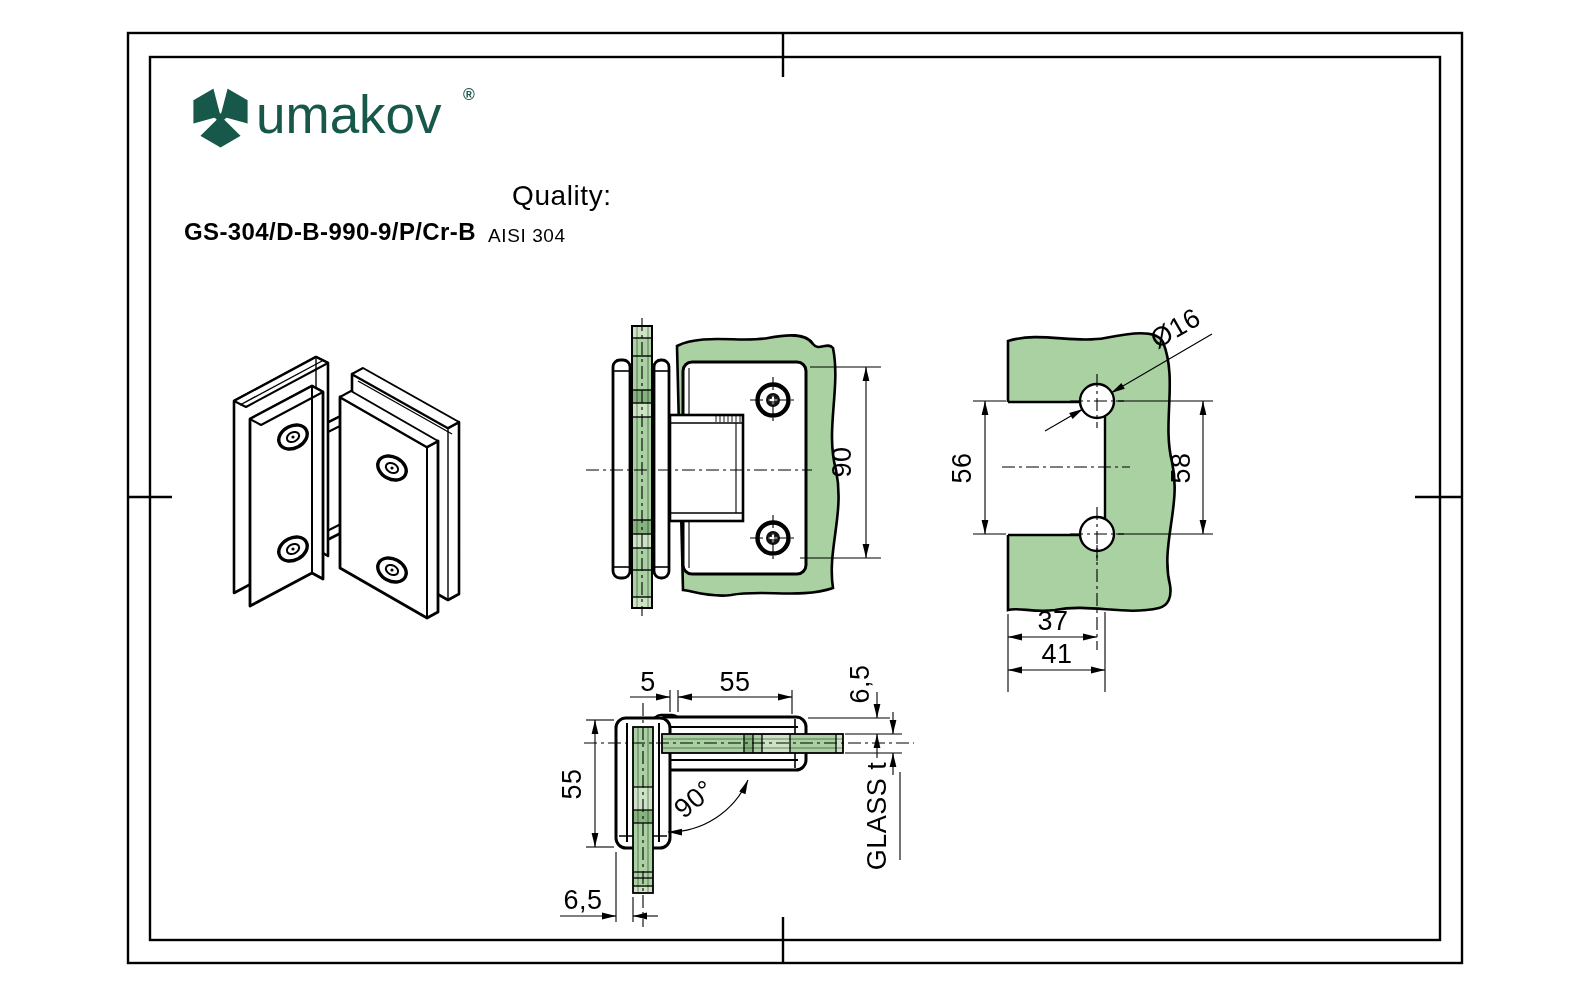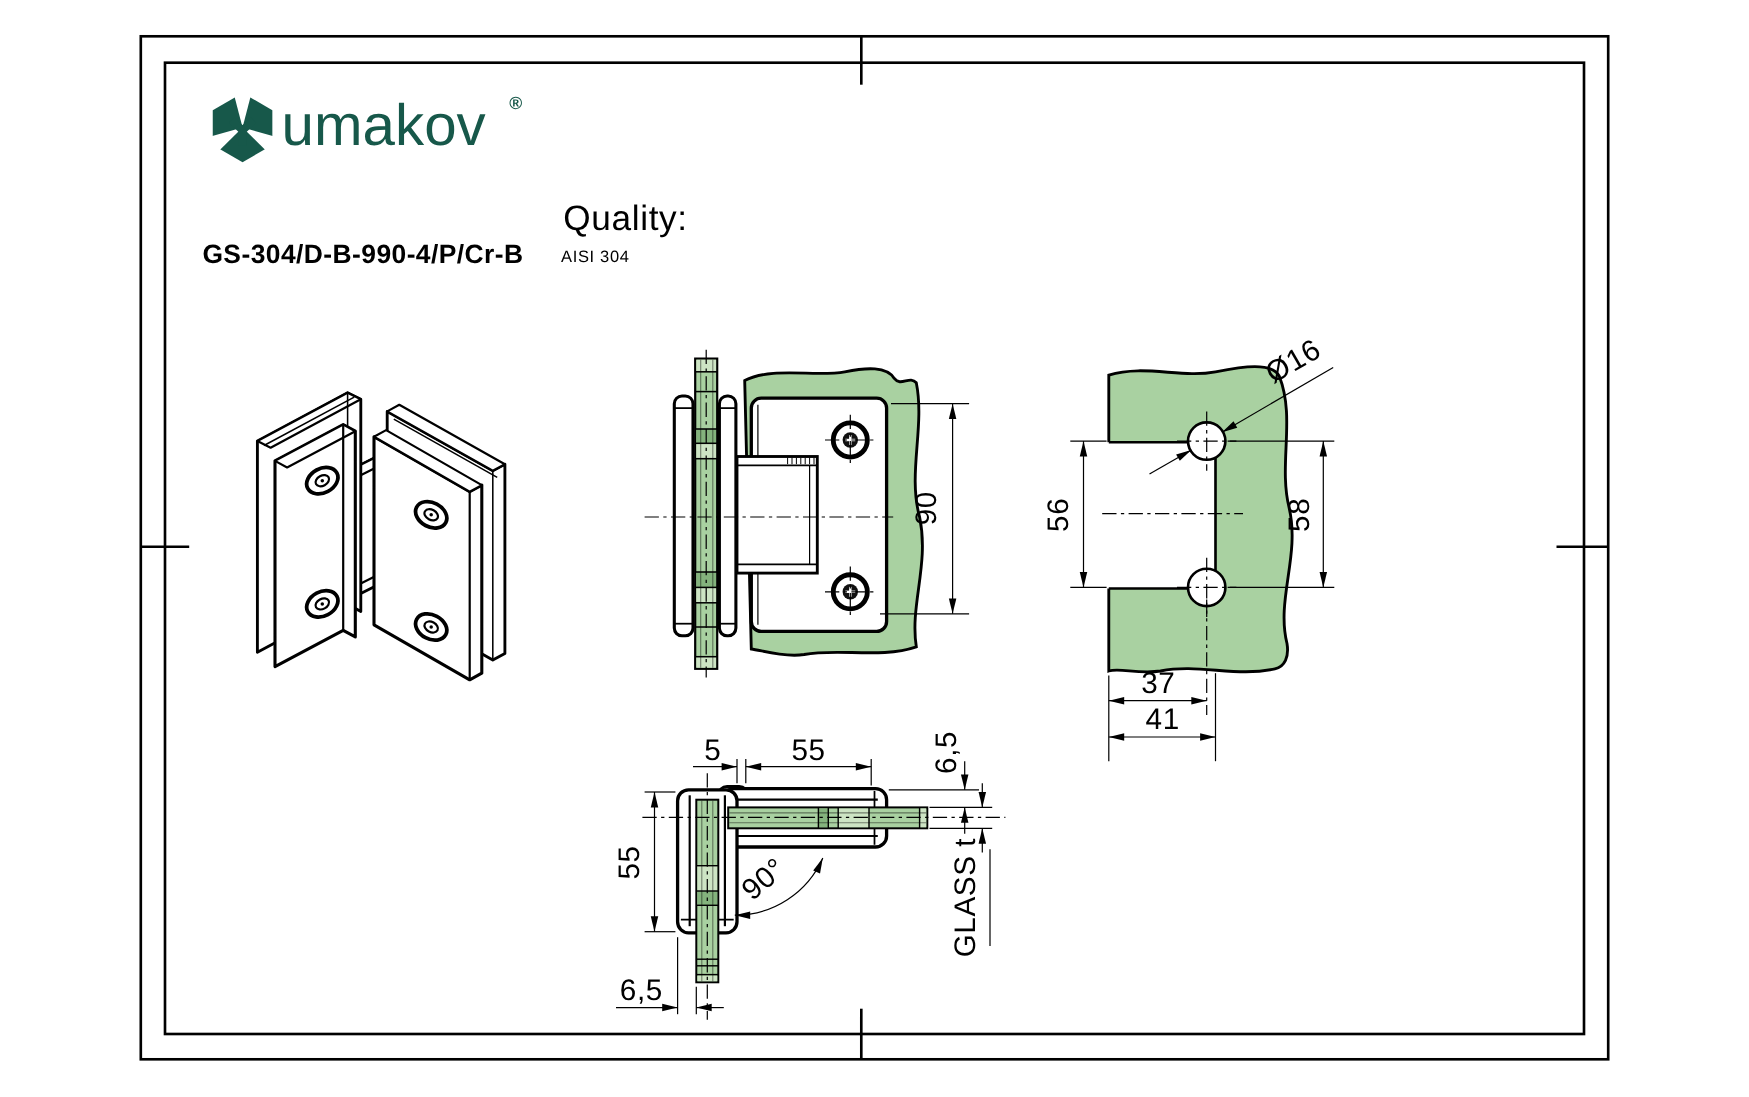--- a/index.html
+++ b/index.html
@@ -4,22 +4,22 @@
 <style>
   html,body{margin:0;padding:0;background:#fff;}
   .page{position:relative;width:1590px;height:997px;background:#fff;overflow:hidden;
         font-family:"Liberation Sans",sans-serif;color:#000;}
   svg text{font-family:"Liberation Sans",sans-serif;fill:#000;}
   .dim{font-size:27px;letter-spacing:.5px;}
   .hdr{position:absolute;white-space:nowrap;}
   .brand{left:256px;top:84px;font-size:53px;font-weight:normal;letter-spacing:0px;color:var(--brand-green,#17584a);}
   .regmark{left:463px;top:86px;font-size:16px;font-weight:bold;color:var(--brand-green,#17584a);}
   .pcode{left:184px;top:218px;font-size:24px;font-weight:700;letter-spacing:.4px;}
-  .qlabel{left:512px;top:180px;font-size:32px;letter-spacing:.6px;}
-  .qvalue{left:510px;top:225px;font-size:15px;letter-spacing:.6px;}
+  .qlabel{left:512px;top:180px;font-size:28px;letter-spacing:.6px;}
+  .qvalue{left:488px;top:225px;font-size:19px;letter-spacing:.6px;}
   .logo-mark{position:absolute;left:189px;top:83px;width:63px;height:66px;}
   .glass{fill:var(--glass-fill,#a9d1a1);}
   .glass-dk{fill:var(--glass-dark,#84b37d);}
   .glass-lt{fill:var(--glass-light,#cde4c4);}
   .ol{stroke:#000;fill:none;}
   .part{fill:#fff;stroke:#000;}
   .thin{stroke:#000;stroke-width:1.1;fill:none;}
   .cl{stroke:#000;stroke-width:1.1;fill:none;stroke-dasharray:13 4 3 4;}
   .seg{stroke:rgba(0,0,0,.45);stroke-width:1;fill:none;}
 </style>
@@ -342,17 +342,17 @@
 
 <svg class="logo-mark" viewBox="0 0 100 104">
   <polygon points="50,2 93,27 93,77 50,102 7,77 7,27" fill="var(--brand-green,#17584a)"></polygon>
   <polygon points="50,52 36,-2 64,-2" fill="#fff"></polygon>
   <polygon points="50,52 36,-2 64,-2" fill="#fff" transform="rotate(120 50 52)"></polygon>
   <polygon points="50,52 36,-2 64,-2" fill="#fff" transform="rotate(-120 50 52)"></polygon>
   <path d="M50,56 L50,78 M50,56 L34,41 M50,56 L66,41" stroke="var(--brand-green,#17584a)" stroke-width="11" fill="none"></path>
 </svg>
 <div class="hdr brand">umakov</div>
 <div class="hdr regmark">®</div>
-<div class="hdr pcode">GS-304/D-B-990-4/P/Cr-B</div>
+<div class="hdr pcode">GS-304/D-B-990-9/P/Cr-B</div>
 <div class="hdr qlabel">Quality:</div>
 <div class="hdr qvalue">AISI 304</div>
 
 </div>
 
 </body></html>

